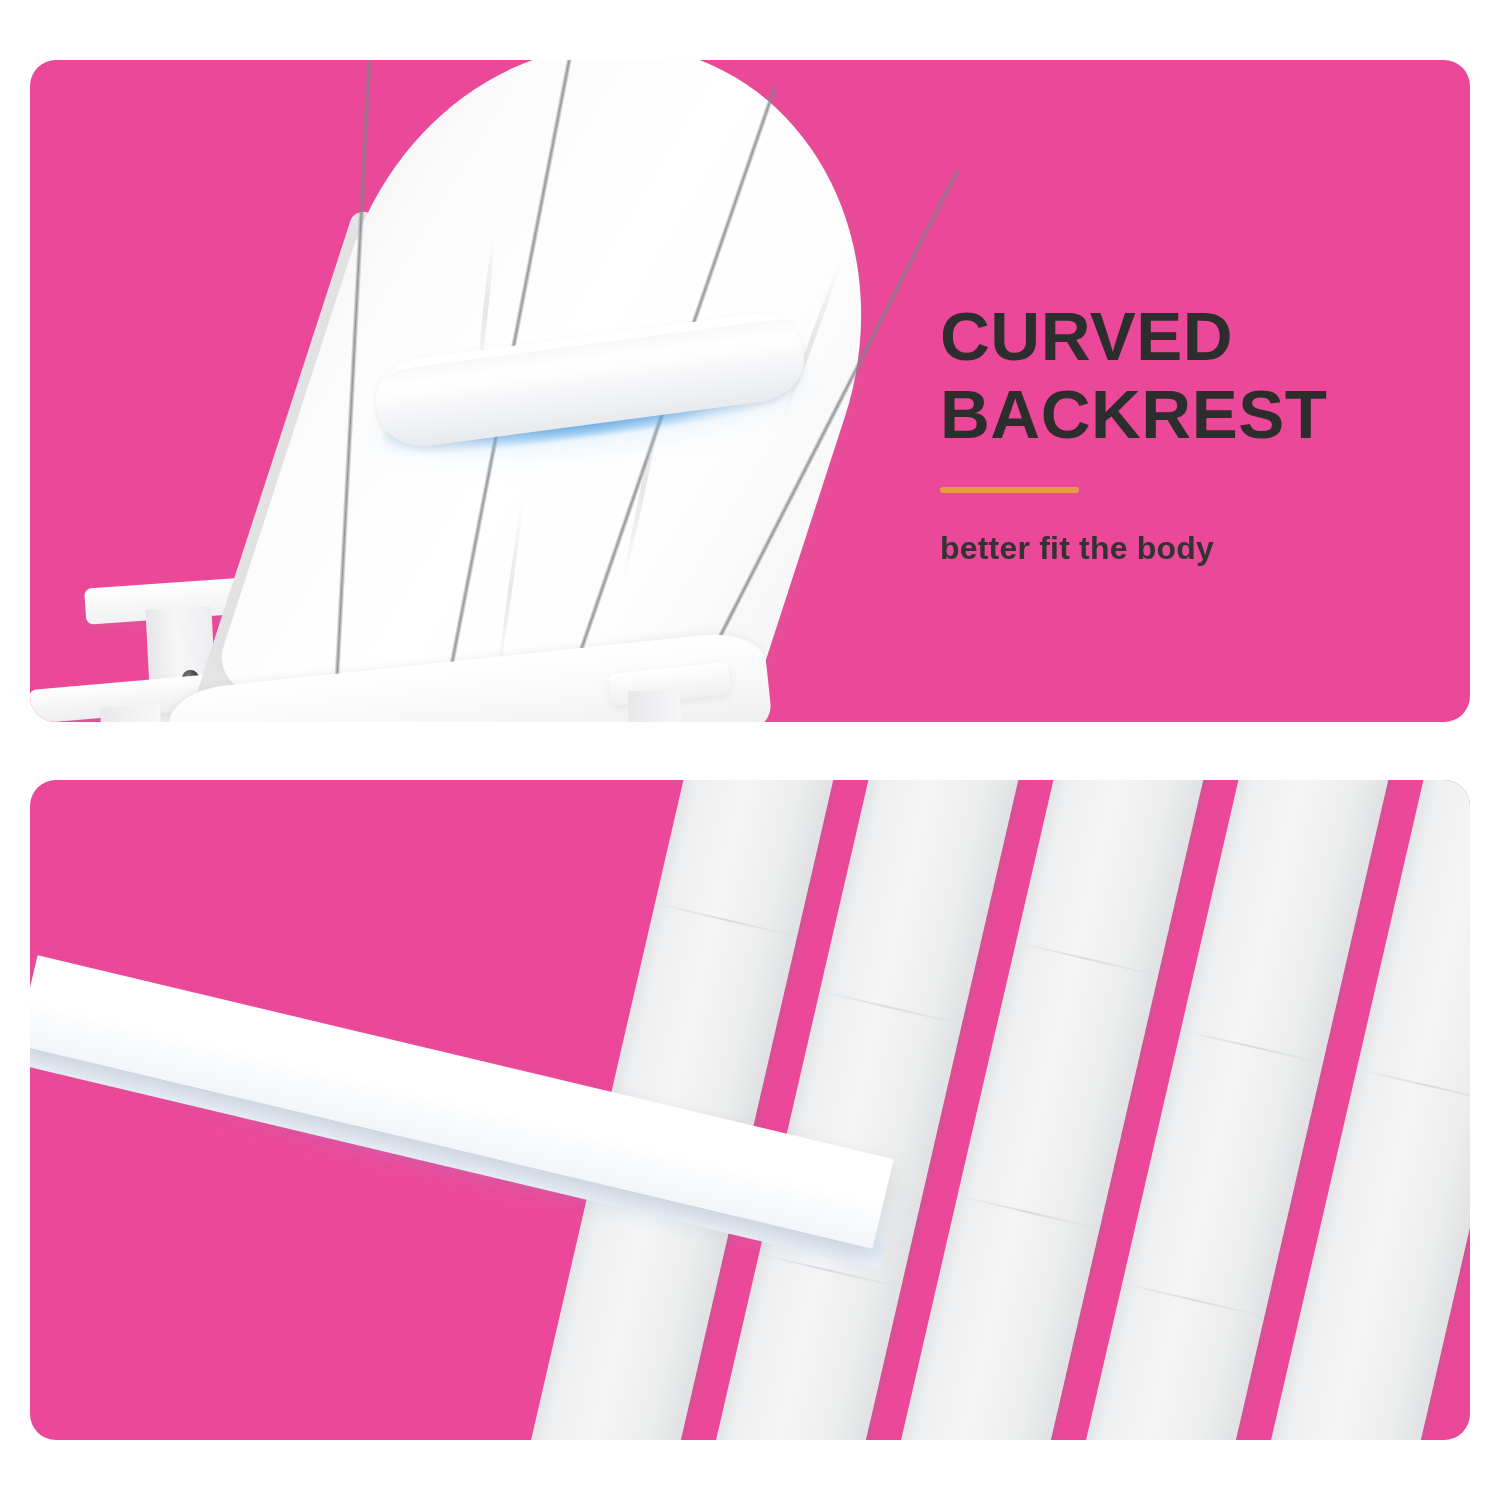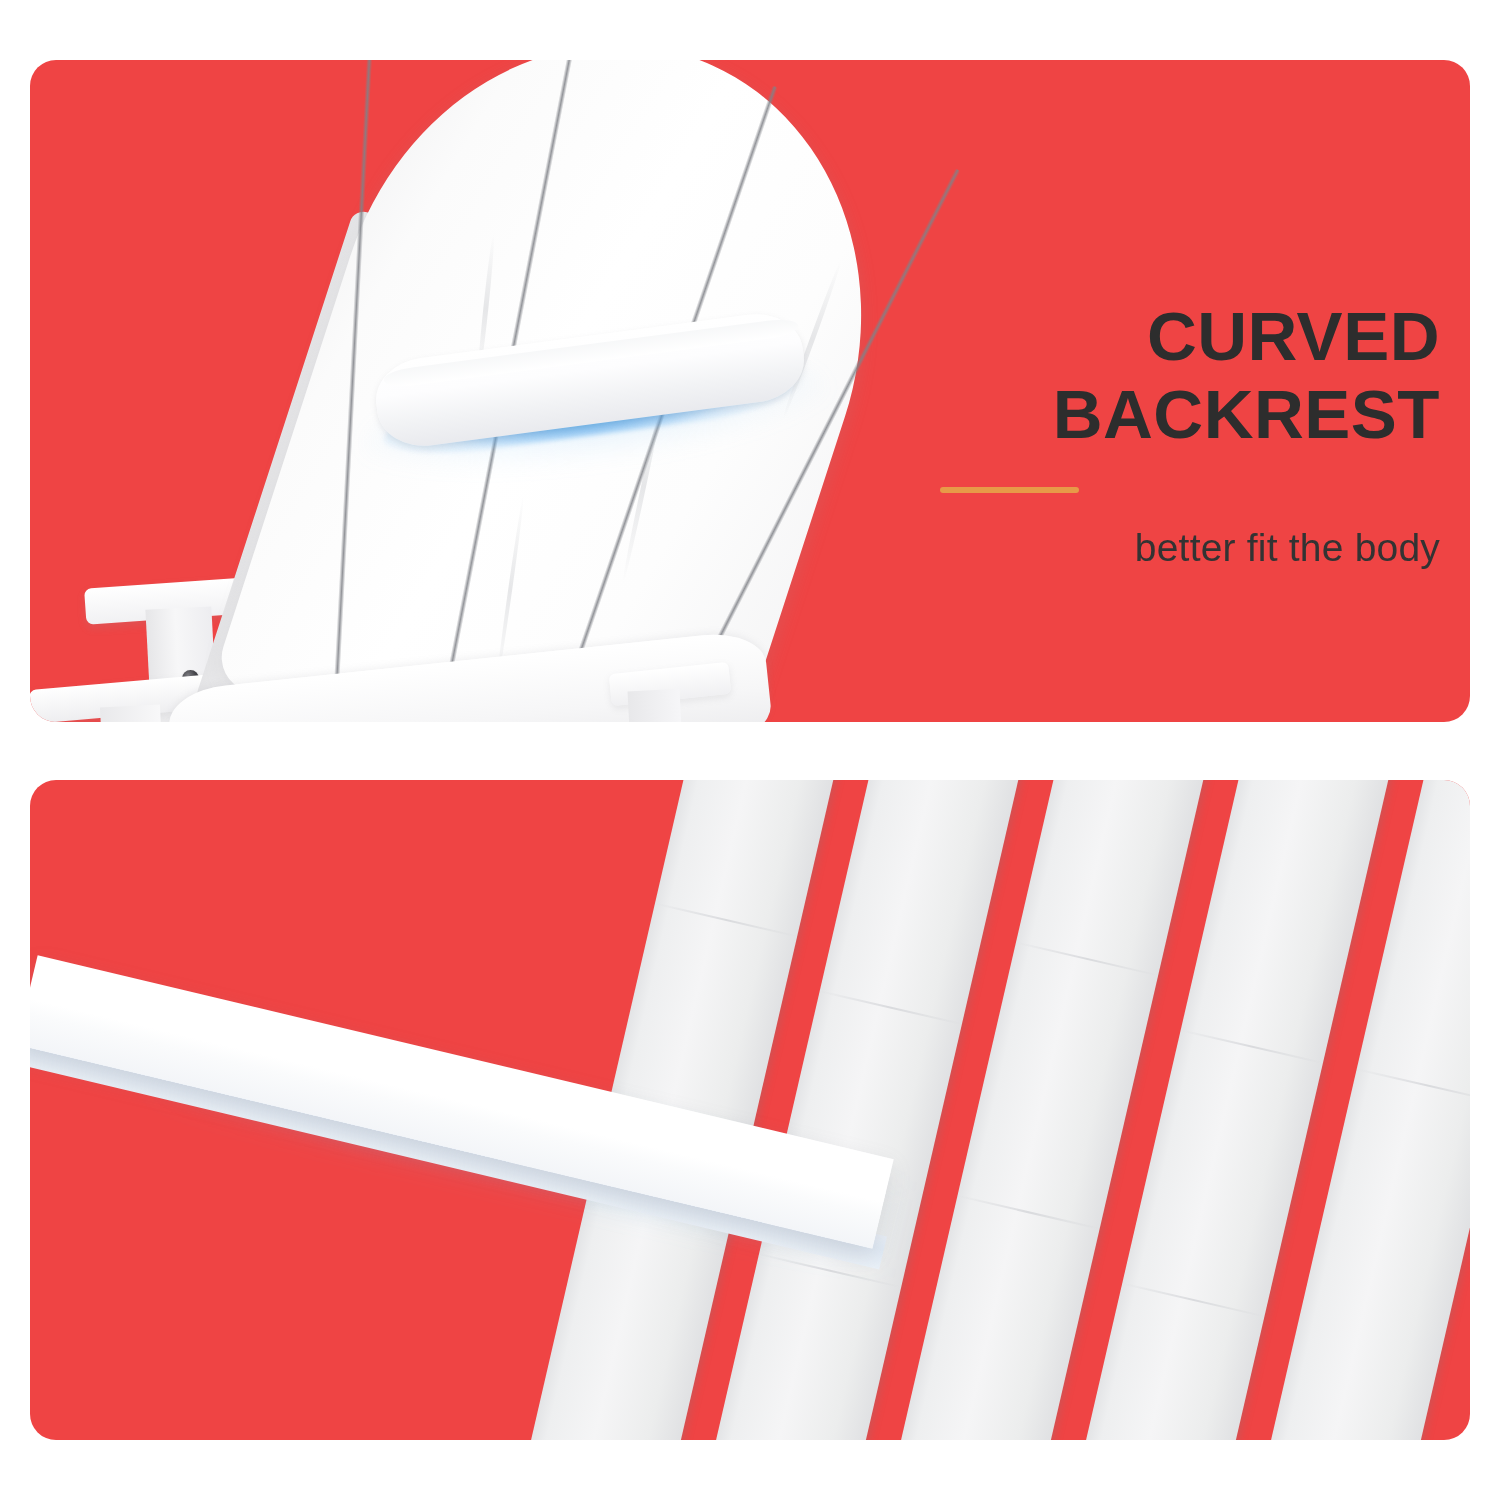--- a/index.html
+++ b/index.html
@@ -7,24 +7,23 @@
     width:1500px;height:1500px;
     background:#ffffff;
     font-family:"Liberation Sans","DejaVu Sans",sans-serif;
     overflow:hidden;
   }
   .page{position:relative;width:1500px;height:1500px;background:#ffffff;}
 
   
   .card{
     position:absolute;
-    background:#ef4444;
+    background:#ec4899;
     border-radius:26px;
     overflow:hidden;
-    text-align:right;
   }
   #card-top{left:30px;top:60px;width:1440px;height:662px;}
   #card-bottom{left:30px;top:780px;width:1440px;height:660px;}
 
   
   .textblock{position:absolute;}
   #text-top{left:910px;top:238px;width:500px;}
 
   .heading{
     color:#2d2d2d;
@@ -35,23 +34,23 @@
     margin:0;
     white-space:pre-line;
   }
   .divider{
     width:139px;height:6px;border-radius:3px;
     background:#e79a48;
     margin:33px 0 0 0;
   }
   .subtitle{
     color:#333333;
-    font-size:39px;
+    font-size:32px;
     line-height:46px;
-    font-weight:normal;
+    font-weight:bold;
     margin:32px 0 0 0;
     letter-spacing:0.2px;
   }
 
   
   .art{position:absolute;inset:0;}
 
   
   #backrest-body{
     position:absolute;

